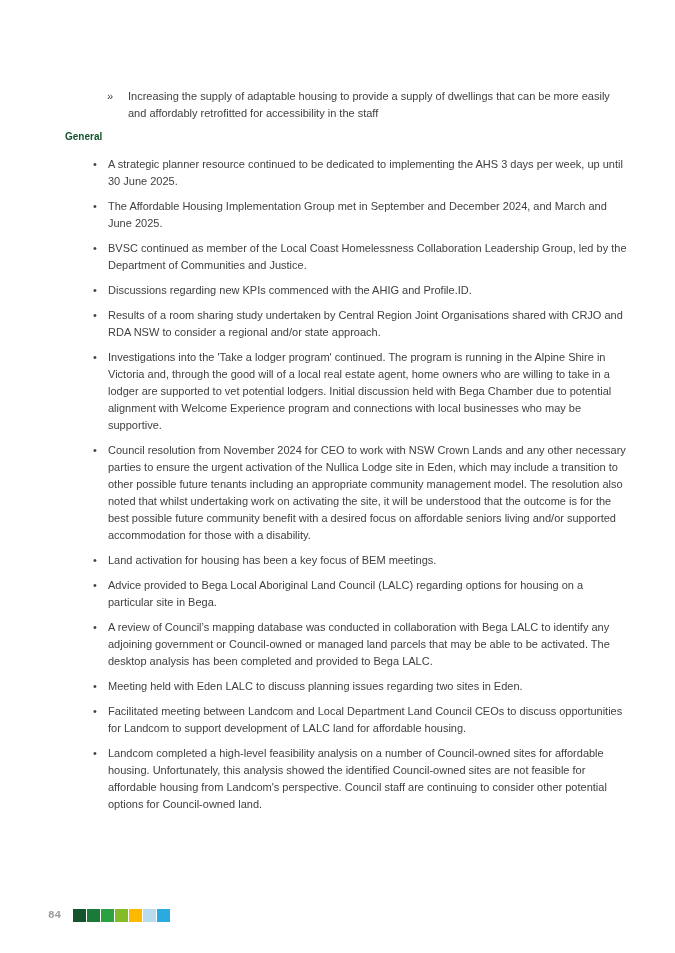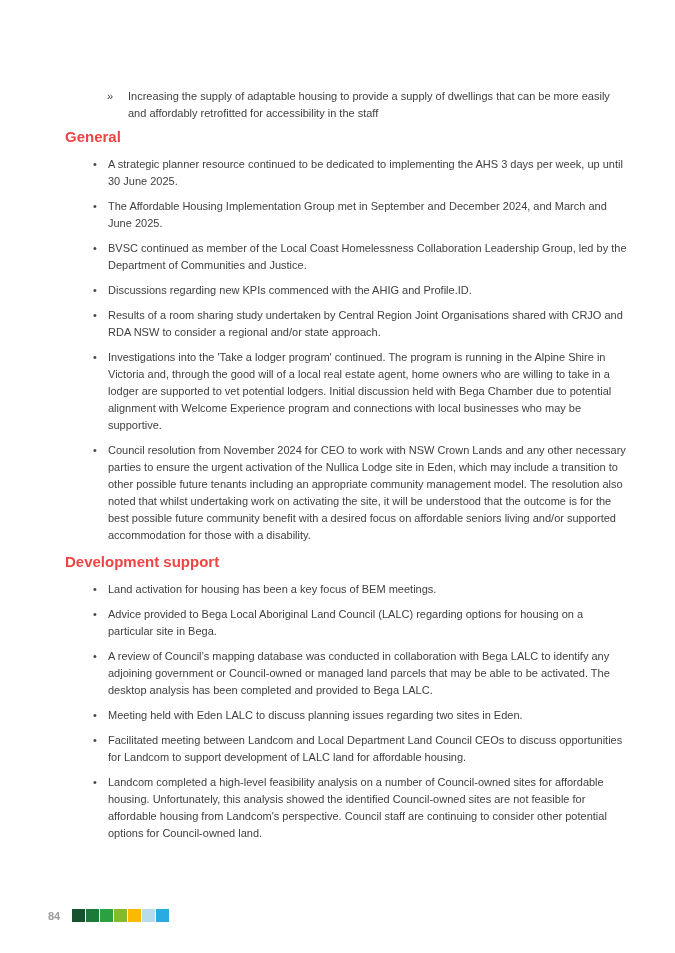--- a/index.html
+++ b/index.html
@@ -32,24 +32,24 @@
   .sub-bullet .sb-marker {
     width: 21px;
     flex: 0 0 21px;
     color: #414141;
   }
   .sub-bullet .sb-text {
     width: 482px;
     flex: 0 1 482px;
   }
   h2.section-heading {
-    font-size: 15px;
+    font-size: 10px;
     line-height: 20px;
     font-weight: bold;
-    color: #ef4444;
+    color: #14532d;
     margin: 5px 0 9px 0;
   }
   ul.bullet-list {
     list-style: none;
     margin: 0 0 0 0;
   }
   ul.bullet-list li {
     display: flex;
     padding-left: 28px;
     margin-bottom: 8px;
@@ -61,21 +61,22 @@
   }
   ul.bullet-list li .b-text {
     flex: 1 1 auto;
     max-width: 523px;
   }
   .footer {
     position: absolute;
     left: 48px;
     top: 909px;
     display: flex;
-    align-items: center;
+    align-items: flex-start;
+    font-family: Liberation Mono, monospace;
   }
   .page-number {
     font-size: 11px;
     font-weight: bold;
     color: #9c9c9c;
     margin-right: 12px;
   }
   .color-bar {
     display: flex;
     margin-right: 10px;
@@ -137,21 +138,20 @@
       <li>
         <span class="b-marker">•</span>
         <span class="b-text">Investigations into the 'Take a lodger program' continued. The program is running in the Alpine Shire in Victoria and, through the good will of a local real estate agent, home owners who are willing to take in a lodger are supported to vet potential lodgers. Initial discussion held with Bega Chamber due to potential alignment with Welcome Experience program and connections with local businesses who may be supportive.</span>
       </li>
       <li>
         <span class="b-marker">•</span>
         <span class="b-text">Council resolution from November 2024 for CEO to work with NSW Crown Lands and any other necessary parties to ensure the urgent activation of the Nullica Lodge site in Eden, which may include a transition to other possible future tenants including an appropriate community management model. The resolution also noted that whilst undertaking work on activating the site, it will be understood that the outcome is for the best possible future community benefit with a desired focus on affordable seniors living and/or supported accommodation for those with a disability.</span>
       </li>
     </ul>
 
-    <h2 class="section-heading">Development support</h2>
 
     <ul class="bullet-list body-text">
       <li>
         <span class="b-marker">•</span>
         <span class="b-text">Land activation for housing has been a key focus of BEM meetings.</span>
       </li>
       <li>
         <span class="b-marker">•</span>
         <span class="b-text">Advice provided to Bega Local Aboriginal Land Council (LALC) regarding options for housing on a particular site in Bega.</span>
       </li>

